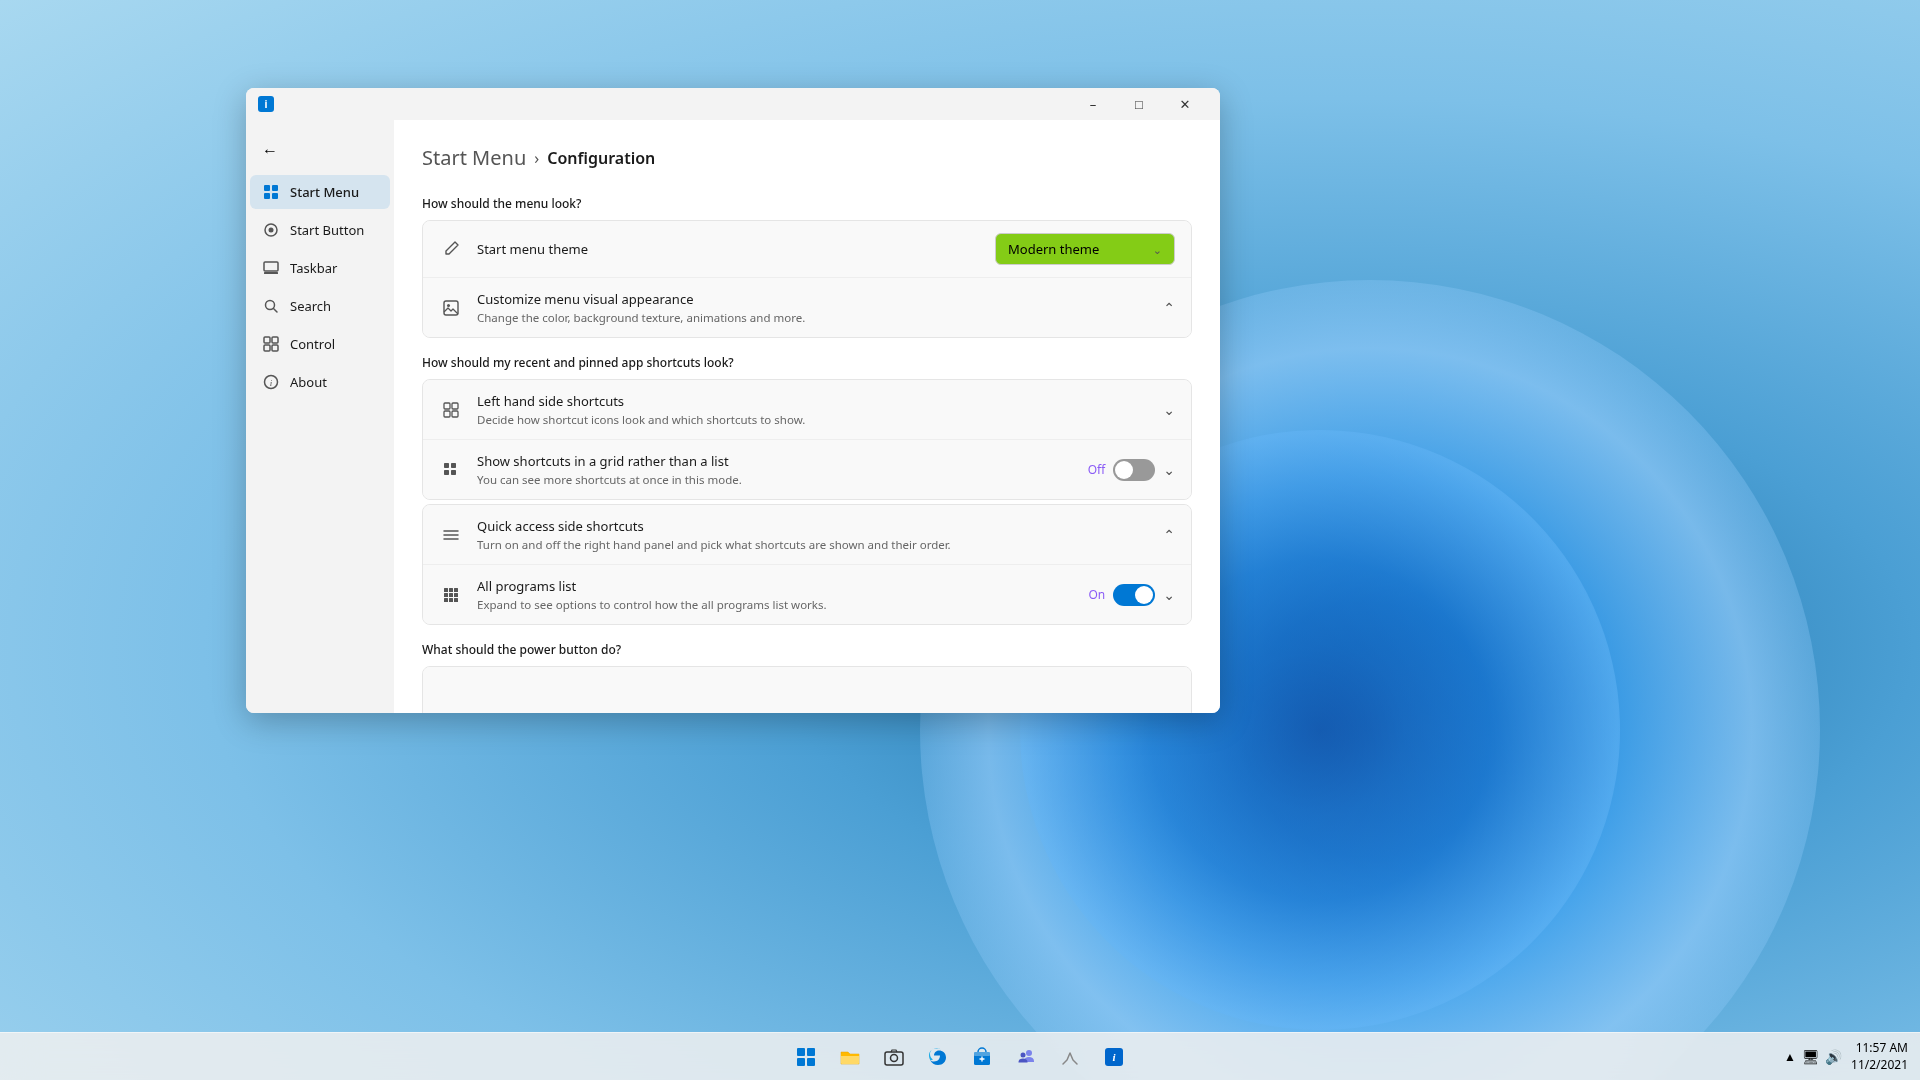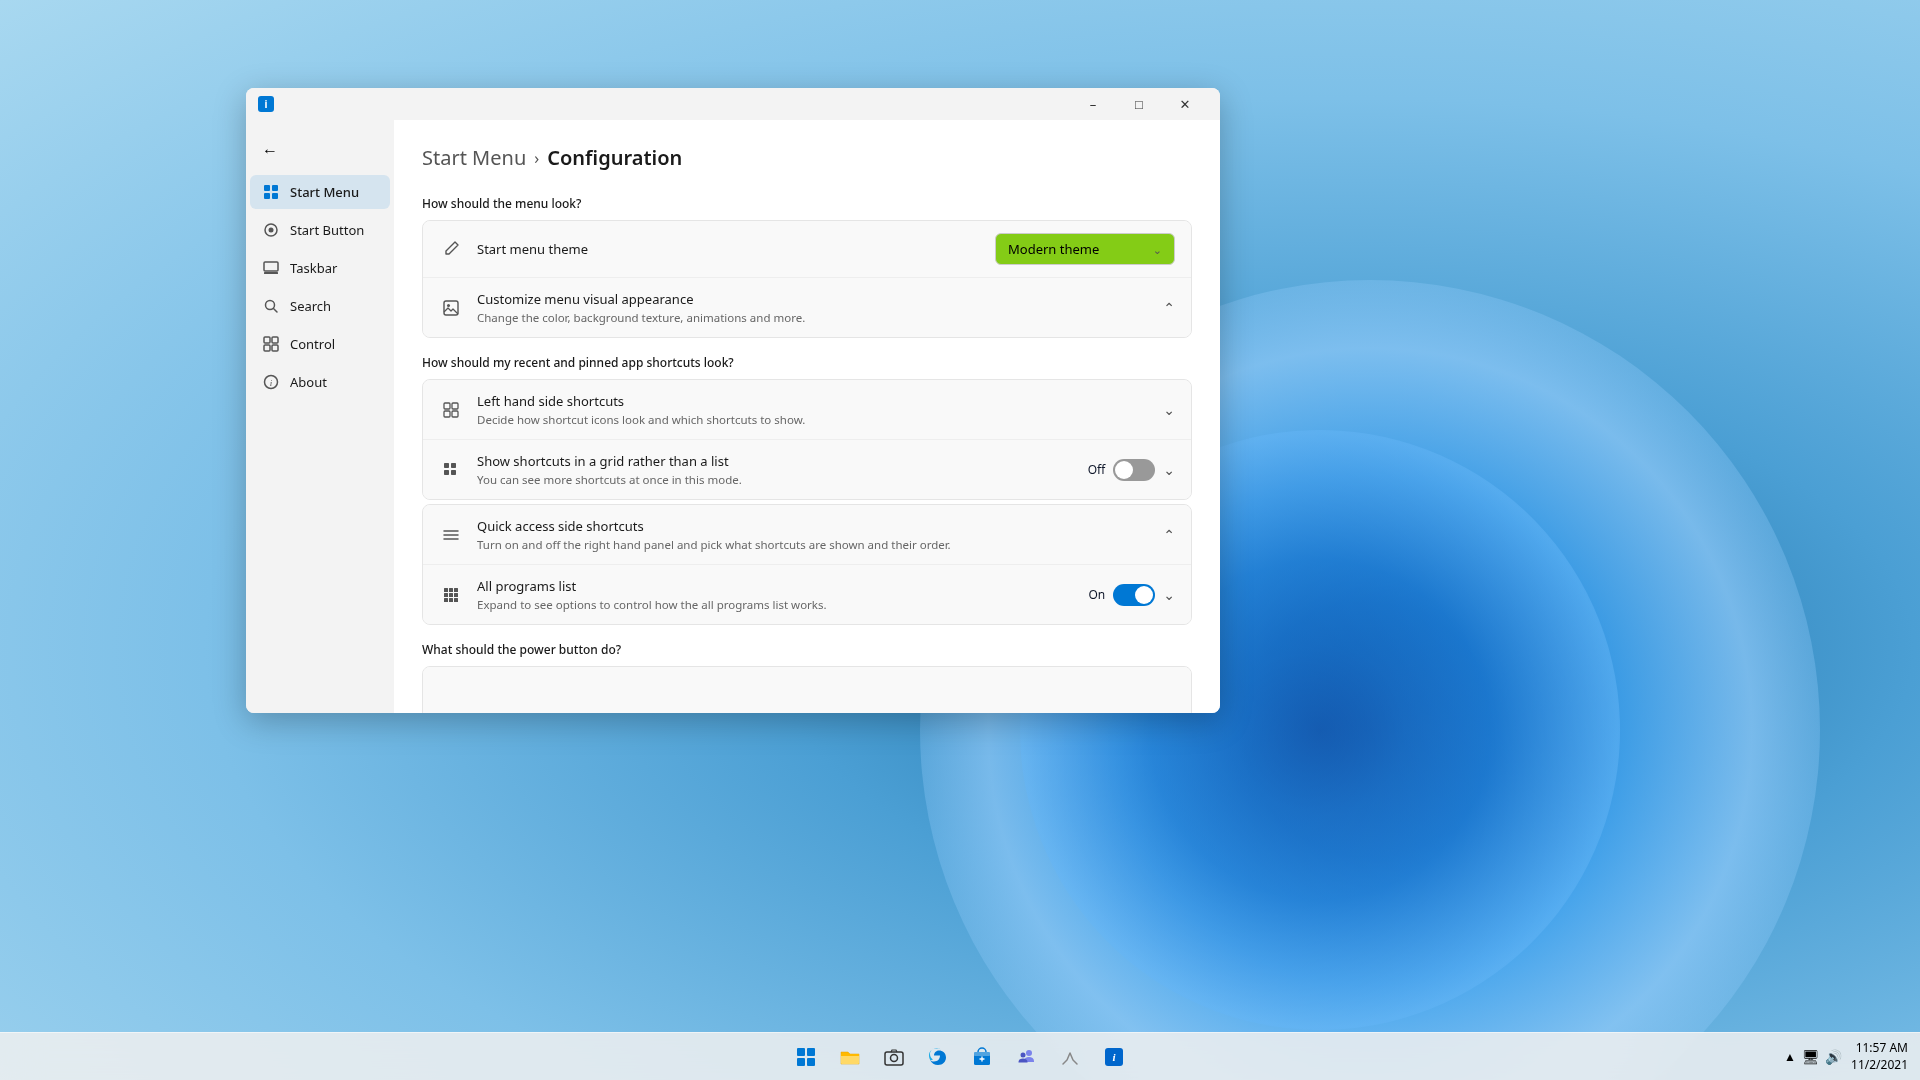--- a/index.html
+++ b/index.html
@@ -218,21 +218,21 @@
     .breadcrumb-parent {
       font-size: 20px;
       color: #555;
       font-weight: 400;
     }
     .breadcrumb-sep {
       font-size: 16px;
       color: #555;
     }
     .breadcrumb-current {
-      font-size: 20px;
+      font-size: 16px;
       font-weight: 600;
       color: #1a1a1a;
     }
 
     
     .section-header {
       font-size: 12px;
       font-weight: 500;
       color: #1a1a1a;
       margin: 16px 0 8px;
@@ -324,21 +324,21 @@
       width: 18px;
       height: 18px;
       border-radius: 50%;
       background: white;
       transition: left 0.2s;
     }
     .toggle.off .toggle-thumb { left: 2px; }
     .toggle.on .toggle-thumb { left: 22px; }
     .toggle-label {
       font-size: 12px;
-      color: #0f172a;
+      color: #8b5cf6;
     }
 
     
     .chevron-right {
       font-size: 14px;
       color: #555;
     }
     .chevron-down {
       font-size: 14px;
       color: #555;

